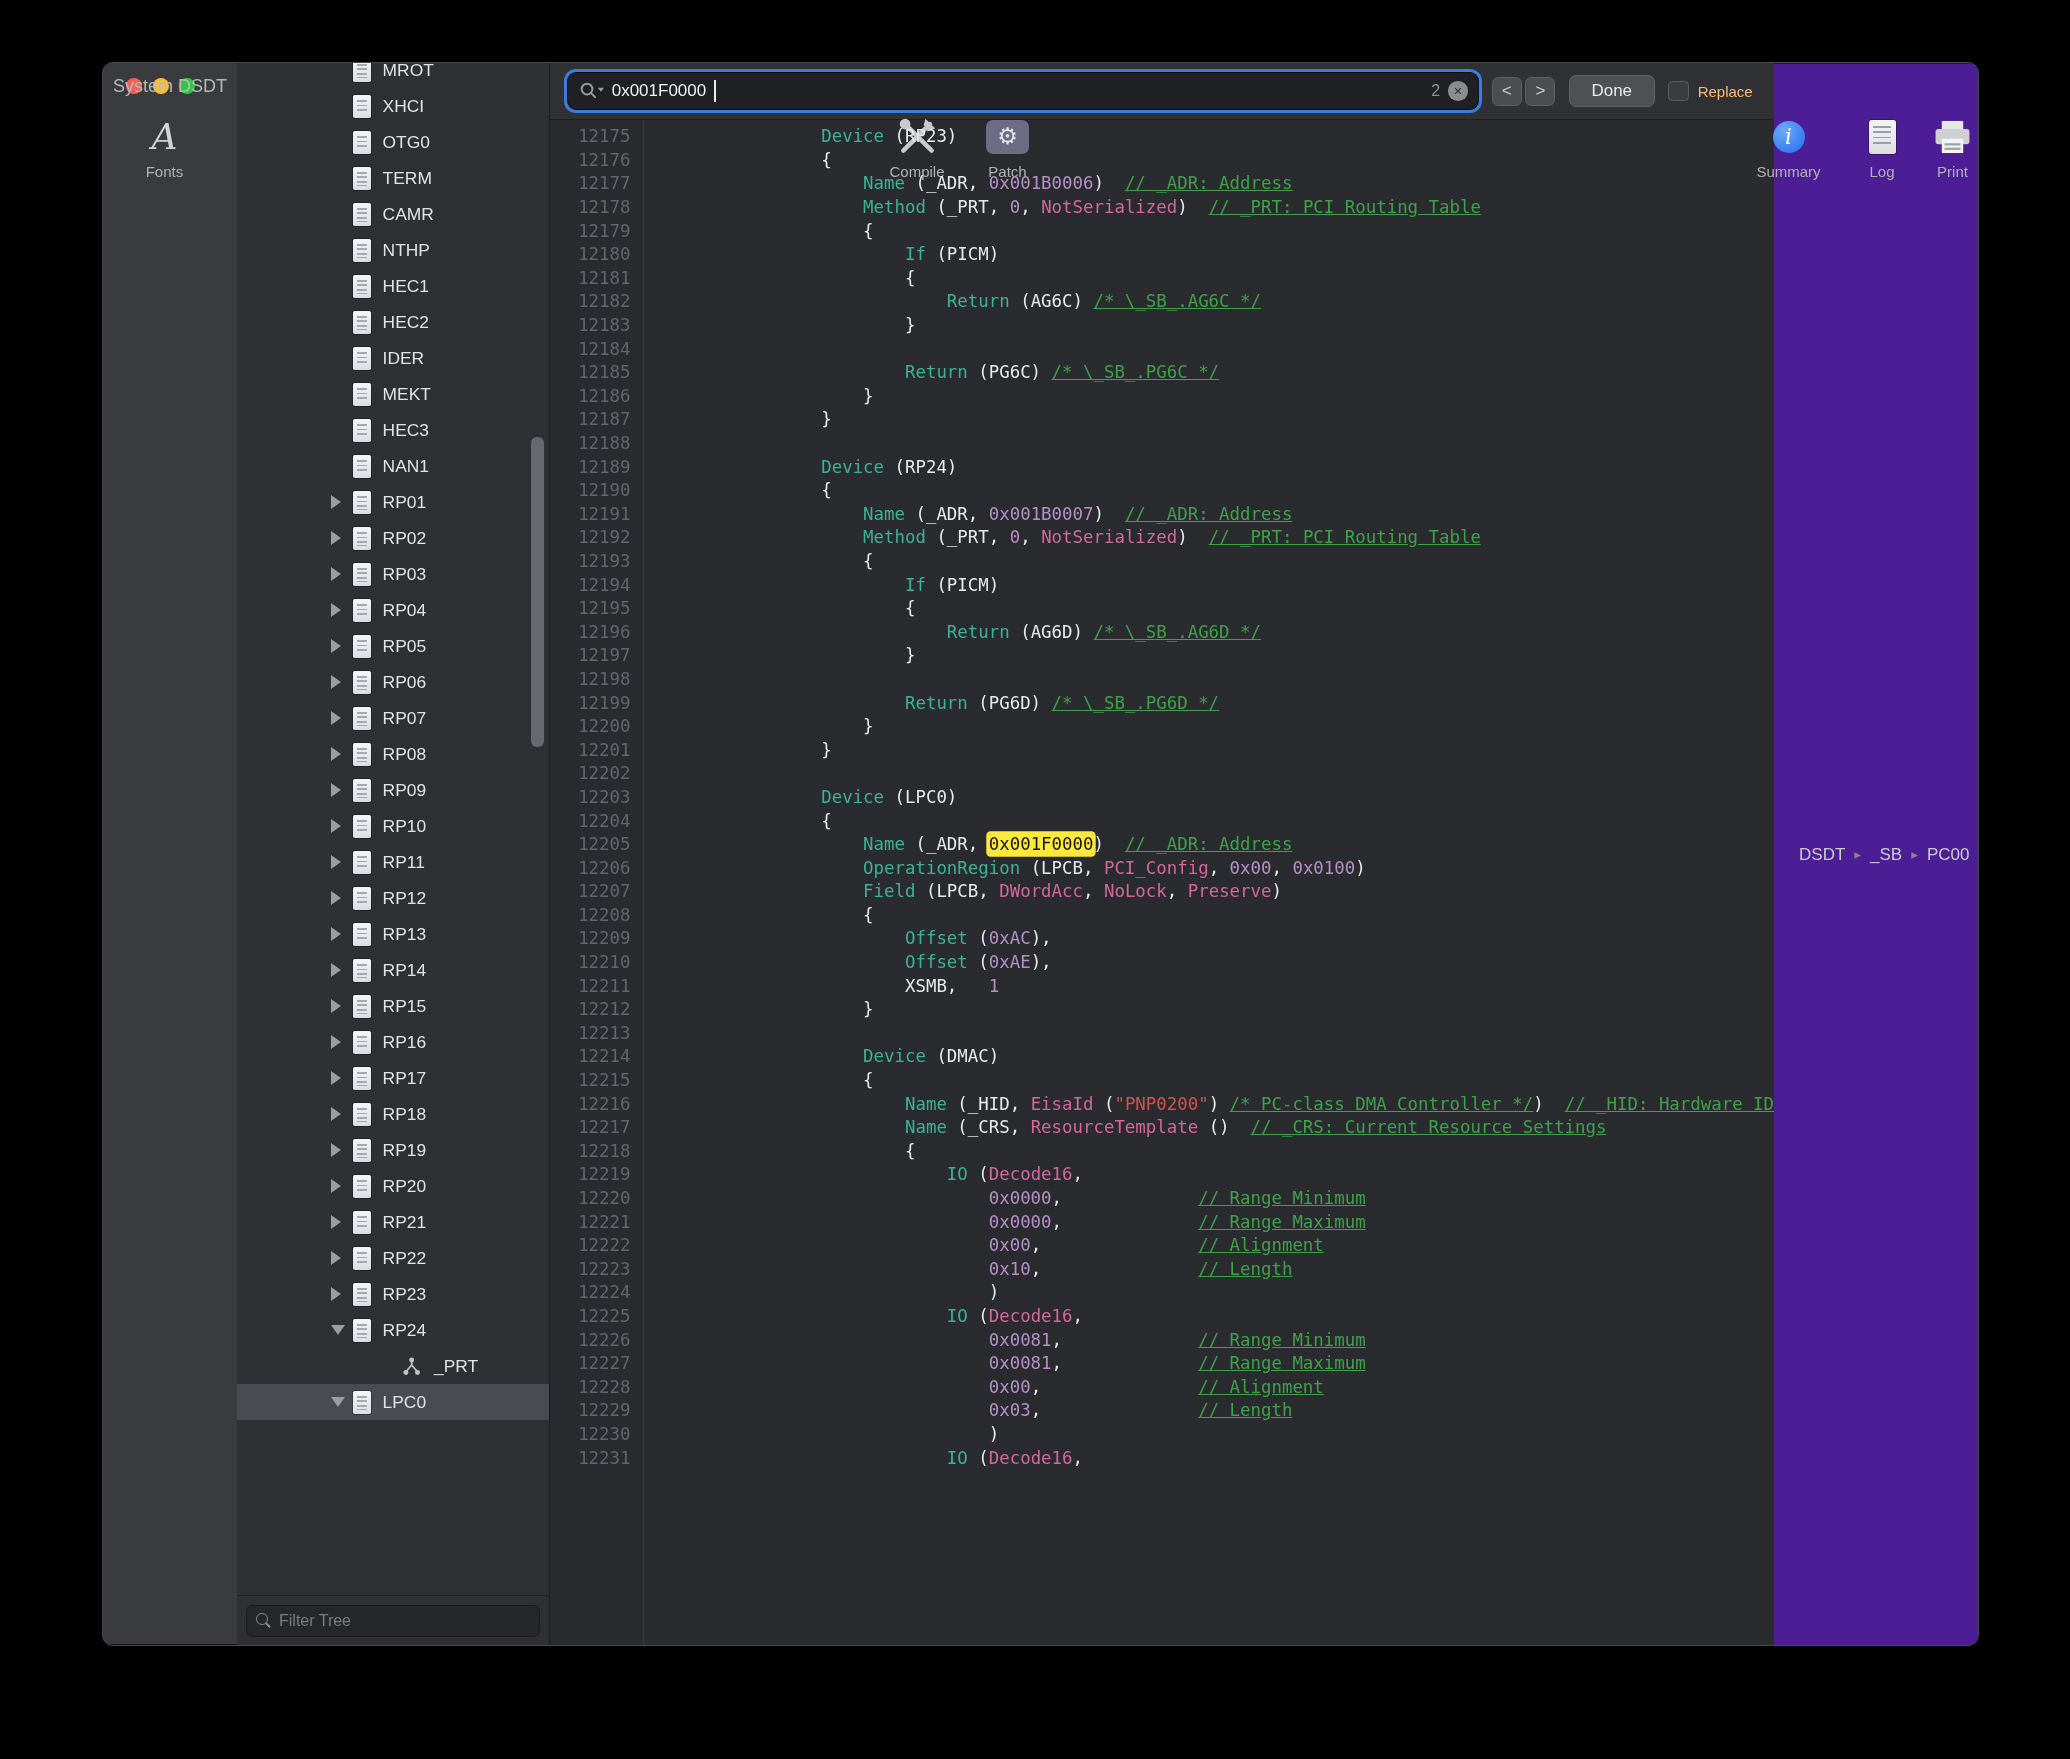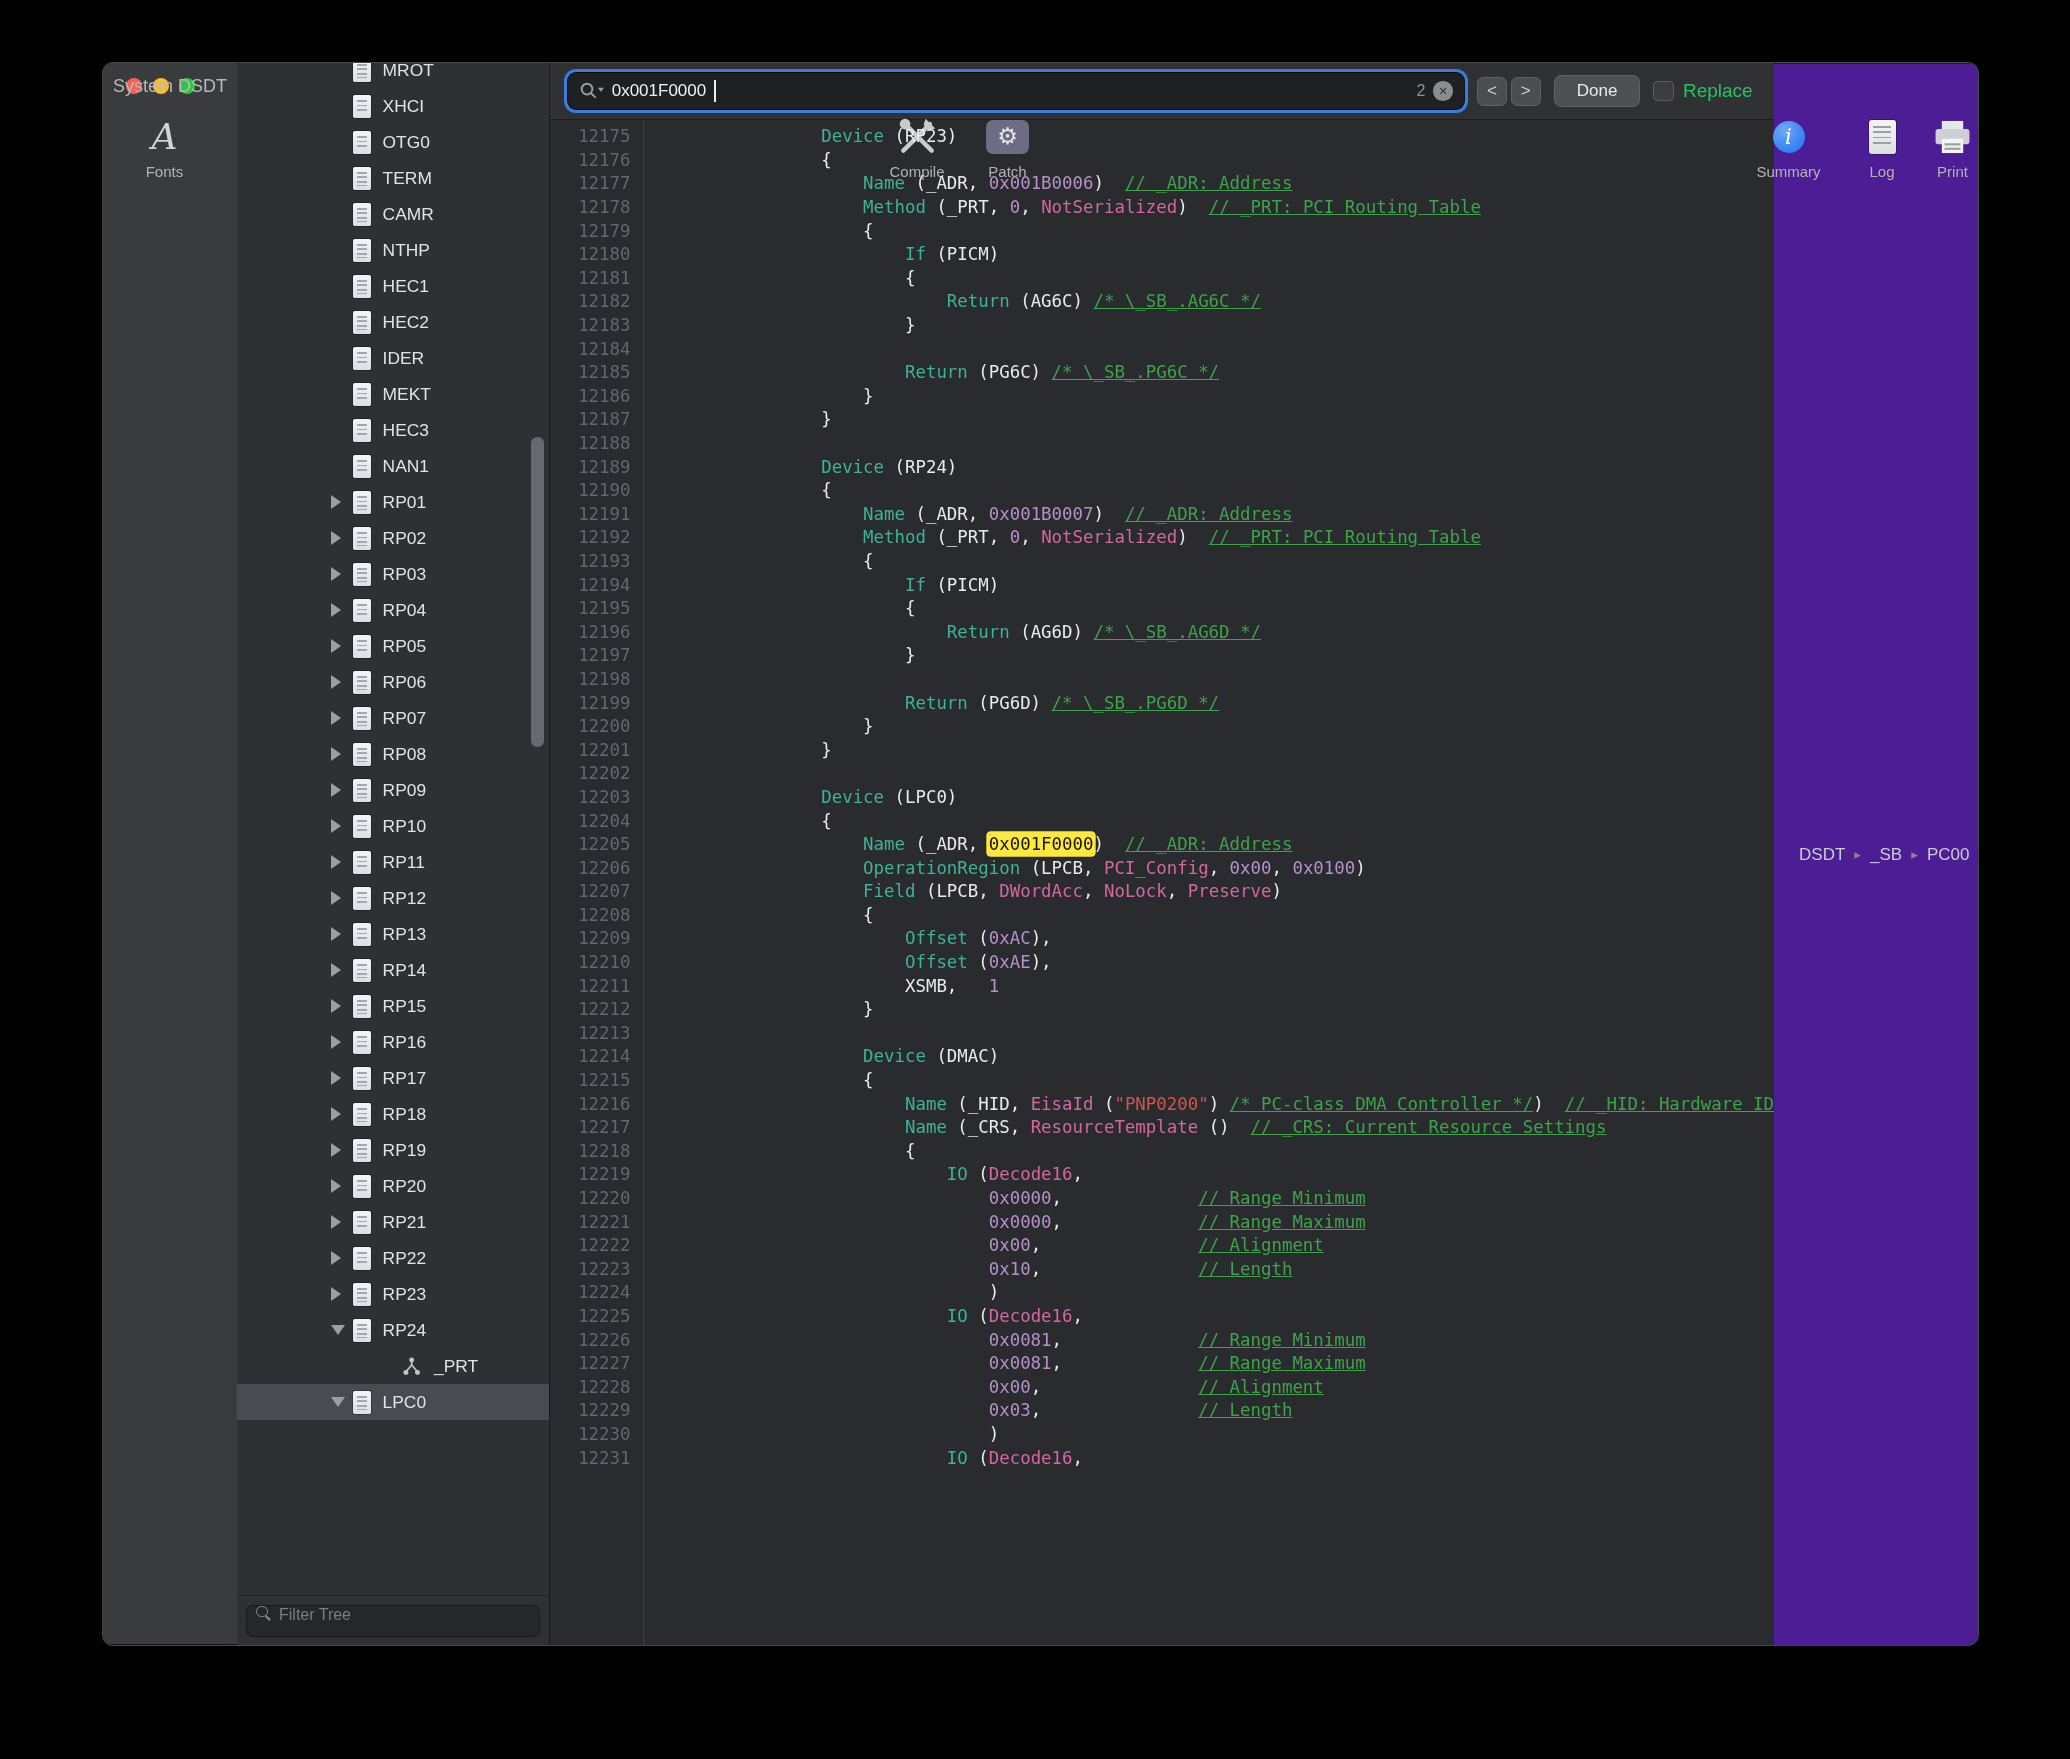--- a/index.html
+++ b/index.html
@@ -62,21 +62,21 @@
   .node-icon { flex:0 0 auto; margin-right:11.6px; }
   .doc-icon { width:18px; height:23px; background:linear-gradient(#f4f5f7,#dcdee2); border-radius:1.8px;
               position:relative; box-shadow:0 0 0 0.9px rgba(0,0,0,.28); }
   .doc-icon::before { content:""; position:absolute; left:3.6px; right:3.6px; top:5.3px; height:13.4px;
               background:repeating-linear-gradient(to bottom,#a2a8b0 0,#a2a8b0 1.8px,transparent 1.8px,transparent 4.5px); }
   .method-icon { width:21.4px; height:19.6px; display:flex; align-items:center; justify-content:center; }
   .sidebar-scrollbar { position:absolute; right:5.3px; top:374px; width:12.5px; height:310px;
               background:#6f7074; border-radius:6.2px; opacity:.9; }
   .filter-row { flex:0 0 50px; border-top:0.9px solid #212226; display:flex; align-items:center; padding:0 9px; }
   .filter-field { flex:1; height:32px; background:#26272a; border:0.9px solid #1a1b1d; border-radius:6.2px;
-              display:flex; align-items:flex-start; padding:0 9px; gap:8px; }
+              display:flex; align-items:center; padding:0 9px; gap:8px; }
   .mag { width:15px; height:15px; position:relative; flex:0 0 auto; }
   .mag::before { content:""; position:absolute; width:9.8px; height:9.8px; border:1.8px solid #8a8c90;
                  border-radius:50%; left:0; top:0; }
   .mag::after  { content:""; position:absolute; width:2.2px; height:6.2px; background:#8a8c90;
                  transform:rotate(-45deg); left:10.7px; top:9px; }
   .filter-placeholder { color:#7b7d81; font-size:16px; }
 
   
   .editor { flex:1; min-width:0; display:flex; flex-direction:column; background:#292b2f; }
   .search-row { flex:0 0 57px; background:#2f3135; border-bottom:0.9px solid #1d1e21;
@@ -89,21 +89,21 @@
   .match-count { margin-left:auto; color:#8f9195; font-size:16px; }
   .clear-btn { width:19.6px; height:19.6px; border-radius:50%; background:#8a8c90; color:#2b2c2f;
                display:flex; align-items:center; justify-content:center; font-size:14.3px; line-height:1; }
   .nav-group { display:flex; gap:3.6px; }
   .nav-btn { width:30px; height:29px; background:#4c4d51; border:0.9px solid #5e5f63; border-radius:6.2px;
              color:#d0d1d4; font-size:17px; display:flex; align-items:center; justify-content:center; }
   .done-btn { width:86px; height:32px; background:#4f5054; border:0.9px solid #616266; border-radius:7.1px;
               color:#e9eaec; font-size:17px; display:flex; align-items:center; justify-content:center; }
   .replace-wrap { display:flex; align-items:center; gap:9px; }
   .checkbox { width:20.5px; height:20.5px; background:#3b3c40; border:0.9px solid #5c5d61; border-radius:4.5px; }
-  .replace-label { color:#22c55e; font-size:19px; }
+  .replace-label { color:#fdba74; font-size:15px; }
 
   .code-area { flex:1; overflow:hidden; position:relative; padding-top:5.3px; }
   .code-area::before { content:""; position:absolute; left:93px; top:0; bottom:0; width:0.9px; background:#3a3c41; }
   .code-line { display:flex; height:23.6px; line-height:23.6px;
                font-family:"DejaVu Sans Mono","Liberation Mono",monospace; font-size:17.4px; }
   .lnum { flex:0 0 93px; text-align:right; padding-right:12.5px; color:var(--line-number,#63666b); }
   .lcode { flex:1; padding-left:10.7px; white-space:pre; color:var(--tok-plain,#e9eaec); }
   .tok-p { color:var(--tok-plain,#e9eaec); }
   .tok-k { color:var(--tok-keyword,#3db395); }
   .tok-n { color:var(--tok-number,#b78fc9); }

